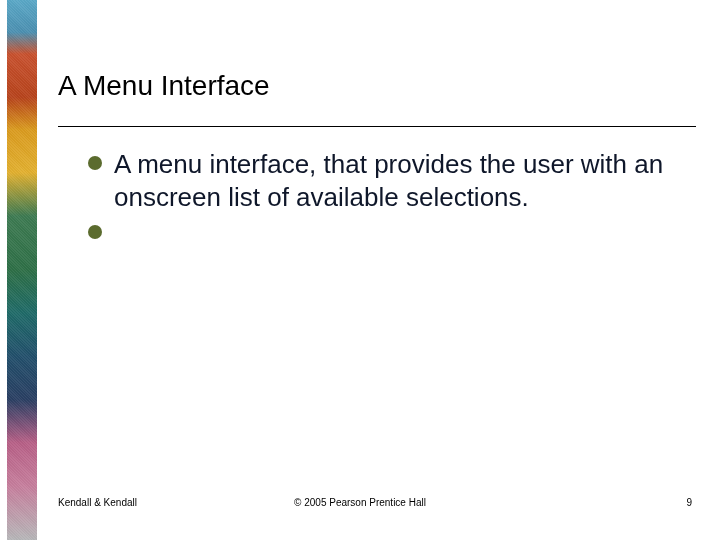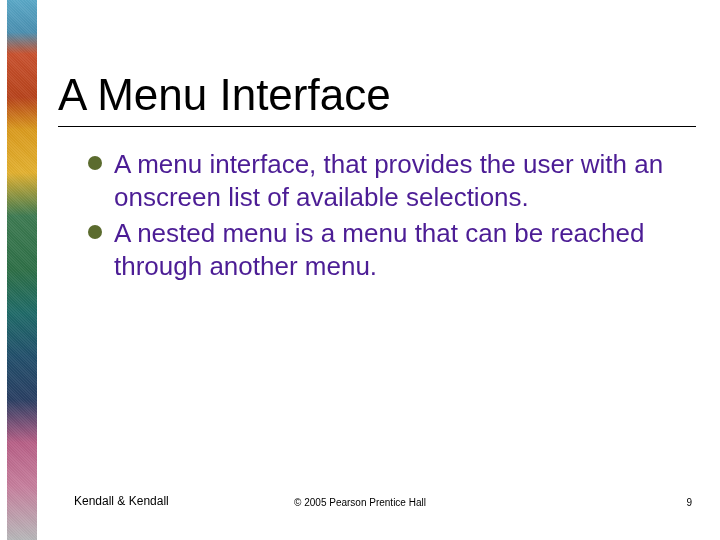--- a/index.html
+++ b/index.html
@@ -55,21 +55,21 @@
     left: 58px;
     top: 0;
     right: 24px;
     bottom: 0;
   }
 
   .title {
     position: absolute;
     top: 70px;
     left: 0;
-    font-size: 44px;
+    font-size: 28px;
     color: #000;
     font-weight: 400;
     letter-spacing: 0px;
   }
 
   .title-rule {
     position: absolute;
     top: 126px;
     left: 0;
     right: 0;
@@ -82,38 +82,38 @@
     top: 148px;
     left: 30px;
     right: 5px;
   }
 
   .bullet-item {
     position: relative;
     padding-left: 26px;
     font-size: 26px;
     line-height: 1.28;
-    color: #4c1d95;
+    color: #0f172a;
     margin-bottom: 2px;
   }
   .bullet-item .dot {
     position: absolute;
     left: 0;
     top: 8px;
     width: 14px;
     height: 14px;
     border-radius: 50%;
     background: #5b6b2e;
   }
 
   .footer-left {
     position: absolute;
-    left: 74px;
+    left: 58px;
     bottom: 32px;
-    font-size: 12px;
+    font-size: 10px;
     color: #000;
   }
   .footer-center {
     position: absolute;
     left: 0;
     right: 0;
     bottom: 32px;
     text-align: center;
     font-size: 10px;
     color: #000;
@@ -138,21 +138,20 @@
   <div class="title">A Menu Interface</div>
   <div class="title-rule"></div>
 
   <div class="content">
     <div class="bullet-item">
       <span class="dot"></span>
       <span>A menu interface, that provides the user with an onscreen list of available selections.</span>
     </div>
     <div class="bullet-item">
       <span class="dot"></span>
-      <span>A nested menu is a menu that can be reached through another menu.</span>
     </div>
   </div>
 
 </div>
 
 <div class="footer-left">Kendall &amp; Kendall</div>
 <div class="footer-center">© 2005 Pearson Prentice Hall</div>
 <div class="footer-right">9</div>
 
 </body></html>

